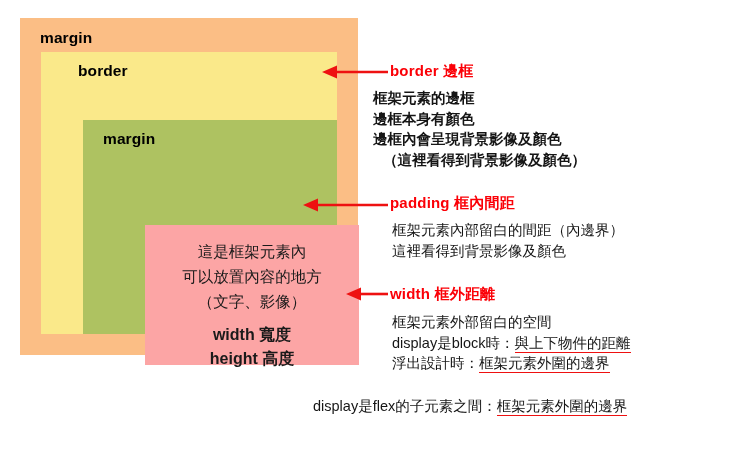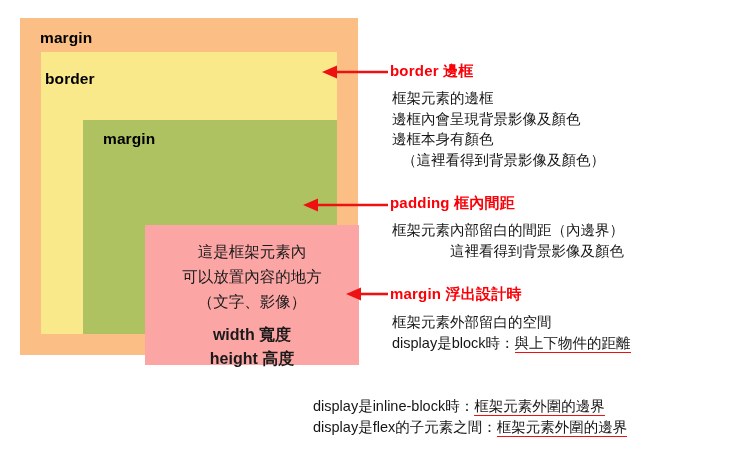--- a/index.html
+++ b/index.html
@@ -60,21 +60,21 @@
 
   .layer-label {
     position: absolute;
     font-weight: bold;
     font-size: 15.5px;
     color: #000000;
     letter-spacing: 0.1px;
     white-space: nowrap;
   }
   #margin-label  { left: 20px; top: 11px; }
-  #border-label  { left: 4px; top: 10px; margin-top: 8px; }
+  #border-label  { left: 37px; top: 10px; }
   #padding-label { left: 20px; top: 10px; }
 
   
   #content-text {
     position: absolute;
     left: 0;
     right: 0;
     top: 14px;
     text-align: center;
     color: #1a1a1a;
@@ -113,24 +113,24 @@
   .annotation-body {
     position: absolute;
     color: #151515;
     font-size: 14.5px;
     line-height: 20.5px;
     white-space: nowrap;
   }
   .annotation-body .indent { padding-left: 10px; display: inline-block; }
 
   #heading-border   { left: 390px; top: 62px; }
-  #body-border      { left: 392px; top: 88px; }
+  #body-border      { left: 373px; top: 88px; font-weight: bold; }
 
   #heading-padding  { left: 390px; top: 194px; }
-  #body-padding     { left: 392px; top: 220px; text-align: right; }
+  #body-padding     { left: 392px; top: 220px; }
 
   #heading-margin   { left: 390px; top: 285px; }
   #body-margin      { left: 392px; top: 312px; }
 
   #body-margin-extra {
     position: absolute;
     left: 313px;
     top: 396px;
     color: #151515;
     font-size: 14.5px;
@@ -186,41 +186,41 @@
 
 <svg id="arrow-margin" class="callout-arrow" viewBox="0 0 48 20" preserveAspectRatio="none">
   <line x1="46" y1="10" x2="16" y2="10" stroke="#ee1111" stroke-width="2.6"></line>
   <polygon points="4,10 19,3.5 19,16.5" fill="#ee1111"></polygon>
 </svg>
 
 <div id="heading-border" class="annotation-heading">border 邊框</div>
 
 <div id="body-border" class="annotation-body">
   <div>框架元素的邊框</div>
+  <div>邊框本身有顏色</div>
   <div>邊框內會呈現背景影像及顏色</div>
-  <div>邊框本身有顏色</div>
   <div class="indent">（這裡看得到背景影像及顏色）</div>
 </div>
 
 <div id="heading-padding" class="annotation-heading">padding 框內間距</div>
 
 <div id="body-padding" class="annotation-body">
   <div>框架元素內部留白的間距（內邊界）</div>
   <div>這裡看得到背景影像及顏色</div>
 </div>
 
-<div id="heading-margin" class="annotation-heading">margin 浮出設計時</div>
+<div id="heading-margin" class="annotation-heading">width 框外距離</div>
 
 <div id="body-margin" class="annotation-body">
   <div>框架元素外部留白的空間</div>
   <div>
     <span>display是block時：</span><span class="ul-red">與上下物件的距離</span>
   </div>
+  <div>
+    <span>浮出設計時：</span><span class="ul-red">框架元素外圍的邊界</span>
+  </div>
 </div>
 
 <div id="body-margin-extra">
   <div>
-    <span>display是inline-block時：</span><span class="ul-red">框架元素外圍的邊界</span>
-  </div>
-  <div>
     <span>display是flex的子元素之間：</span><span class="ul-red">框架元素外圍的邊界</span>
   </div>
 </div>
 
 </body></html>

